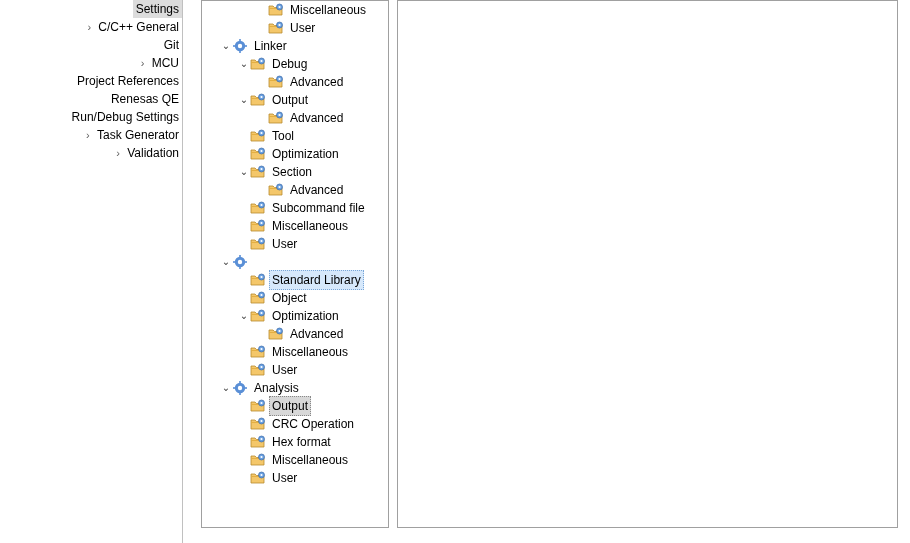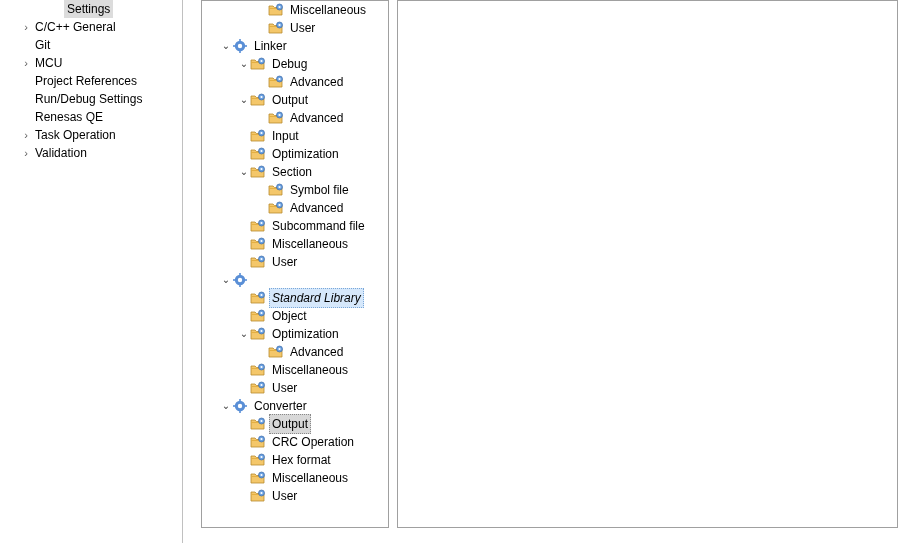--- a/index.html
+++ b/index.html
@@ -27,20 +27,21 @@
     box-sizing: border-box;
     padding-top: 0;
   }
   .left-row {
     display: flex;
     align-items: center;
     height: 18px;
     line-height: 18px;
     white-space: nowrap;
     cursor: default;
+    justify-content: flex-end;
   }
   .left-arrow {
     width: 12px;
     text-align: center;
     color: #606060;
     font-size: 11px;
     margin-left: 4px;
   }
   .left-arrow.empty { color: transparent; }
   .left-label {
@@ -100,21 +101,20 @@
     margin-right: 3px;
     flex: 0 0 16px;
   }
   .node-label {
     padding: 0 2px;
     border: 1px solid transparent;
   }
   .node-label.hl {
     background: #d6e8fb;
     border: 1px dotted #7aa7d8;
-    font-style: italic;
   }
   .node-label.sel {
     background: #d8d8d8;
     border: 1px dotted #888;
   }
   
   svg { display: block; }
 </style>
 </head>
 <body>
@@ -162,31 +162,31 @@
         <span class="left-label">MCU</span>
       </div>
       <div class="left-row">
         <span style="display: inline-block; width: 16px;"></span>
         <span class="left-arrow empty">·</span>
         <span class="left-label">Project References</span>
       </div>
       <div class="left-row">
         <span style="display: inline-block; width: 16px;"></span>
         <span class="left-arrow empty">·</span>
+        <span class="left-label">Renesas QE</span>
+      </div>
+      <div class="left-row">
+        <span style="display: inline-block; width: 16px;"></span>
+        <span class="left-arrow empty">·</span>
         <span class="left-label">Run/Debug Settings</span>
       </div>
       <div class="left-row">
         <span style="display: inline-block; width: 16px;"></span>
-        <span class="left-arrow empty">·</span>
-        <span class="left-label">Renesas QE</span>
-      </div>
-      <div class="left-row">
-        <span style="display: inline-block; width: 16px;"></span>
         <span class="left-arrow">›</span>
-        <span class="left-label">Task Operation</span>
+        <span class="left-label">Task Generator</span>
       </div>
       <div class="left-row">
         <span style="display: inline-block; width: 16px;"></span>
         <span class="left-arrow">›</span>
         <span class="left-label">Validation</span>
       </div>
     </div>
 
   <div class="right-area">
     <div class="tree-box">
@@ -257,21 +257,21 @@
             </svg>
             <span class="node-label">Advanced</span>
           </div>
           <div class="tree-row">
             <span class="ind"></span>
             <span class="ind"></span>
             <span class="tw empty">·</span>
             <svg class="icon" viewBox="0 0 16 16">
               <use href="#ico-folder"></use>
             </svg>
-            <span class="node-label">Input</span>
+            <span class="node-label">Tool</span>
           </div>
           <div class="tree-row">
             <span class="ind"></span>
             <span class="ind"></span>
             <span class="tw empty">·</span>
             <svg class="icon" viewBox="0 0 16 16">
               <use href="#ico-folder"></use>
             </svg>
             <span class="node-label">Optimization</span>
           </div>
@@ -285,30 +285,20 @@
             <span class="node-label">Section</span>
           </div>
           <div class="tree-row">
             <span class="ind"></span>
             <span class="ind"></span>
             <span class="ind"></span>
             <span class="tw empty">·</span>
             <svg class="icon" viewBox="0 0 16 16">
               <use href="#ico-folder"></use>
             </svg>
-            <span class="node-label">Symbol file</span>
-          </div>
-          <div class="tree-row">
-            <span class="ind"></span>
-            <span class="ind"></span>
-            <span class="ind"></span>
-            <span class="tw empty">·</span>
-            <svg class="icon" viewBox="0 0 16 16">
-              <use href="#ico-folder"></use>
-            </svg>
             <span class="node-label">Advanced</span>
           </div>
           <div class="tree-row">
             <span class="ind"></span>
             <span class="ind"></span>
             <span class="tw empty">·</span>
             <svg class="icon" viewBox="0 0 16 16">
               <use href="#ico-folder"></use>
             </svg>
             <span class="node-label">Subcommand file</span>
@@ -392,21 +382,21 @@
               <use href="#ico-folder"></use>
             </svg>
             <span class="node-label">User</span>
           </div>
           <div class="tree-row">
             <span class="ind"></span>
             <span class="tw">⌄</span>
             <svg class="icon" viewBox="0 0 16 16">
               <use href="#ico-tool"></use>
             </svg>
-            <span class="node-label">Converter</span>
+            <span class="node-label">Analysis</span>
           </div>
           <div class="tree-row">
             <span class="ind"></span>
             <span class="ind"></span>
             <span class="tw empty">·</span>
             <svg class="icon" viewBox="0 0 16 16">
               <use href="#ico-folder"></use>
             </svg>
             <span class="node-label sel">Output</span>
           </div>

